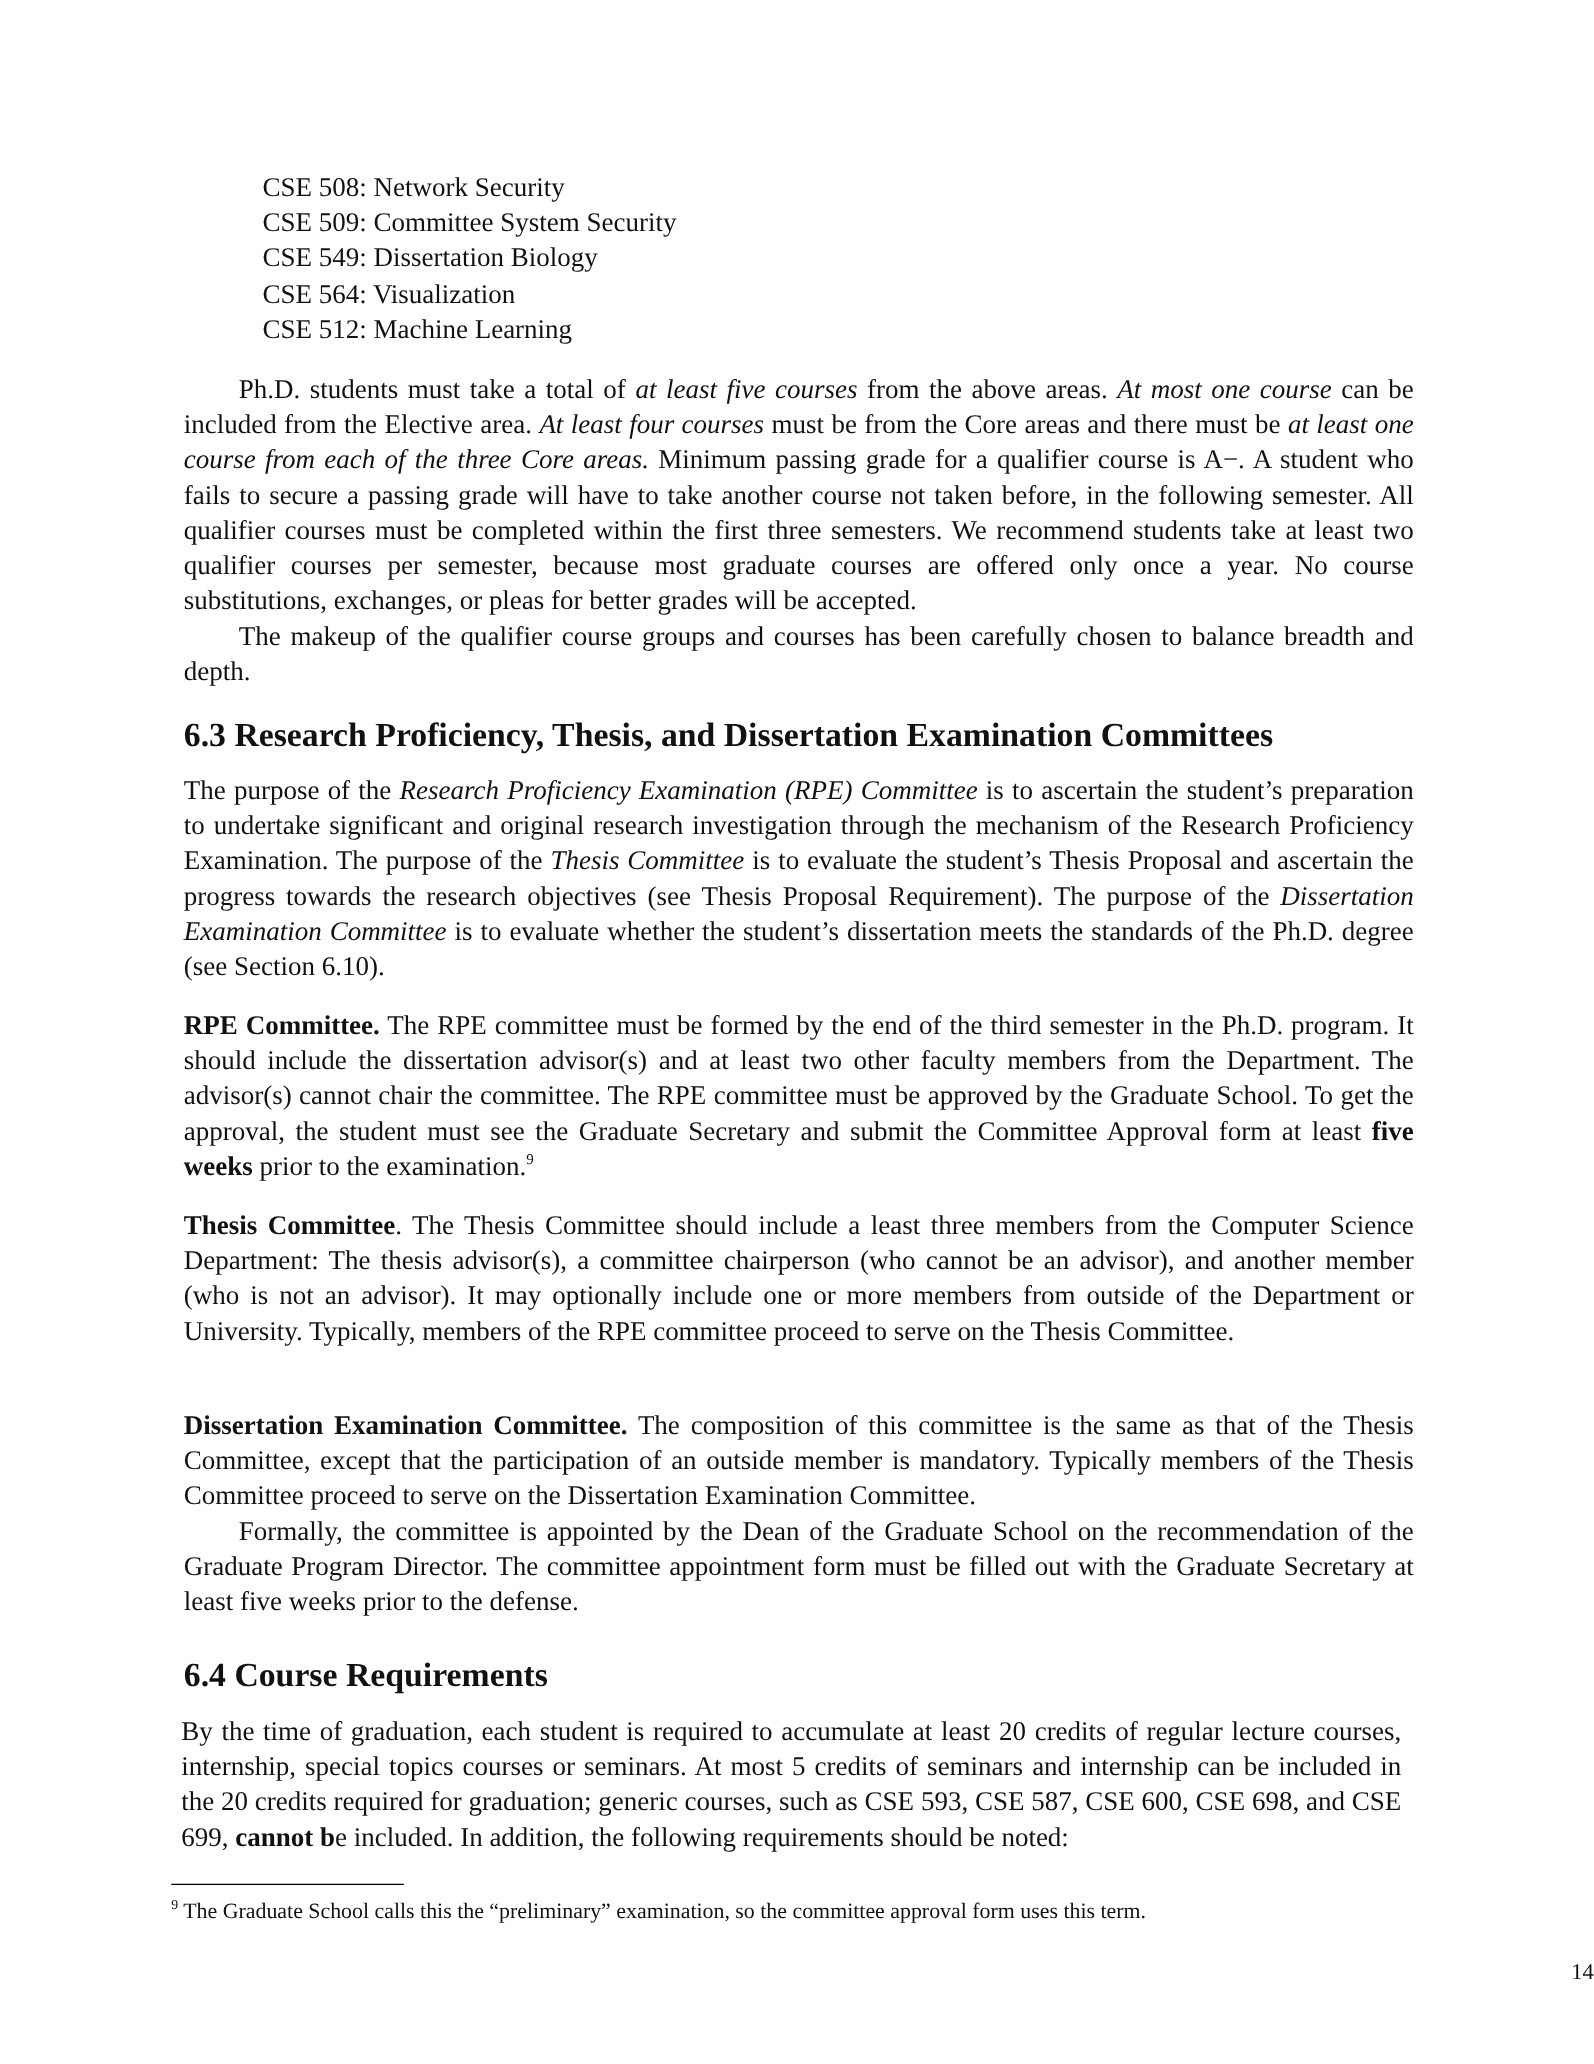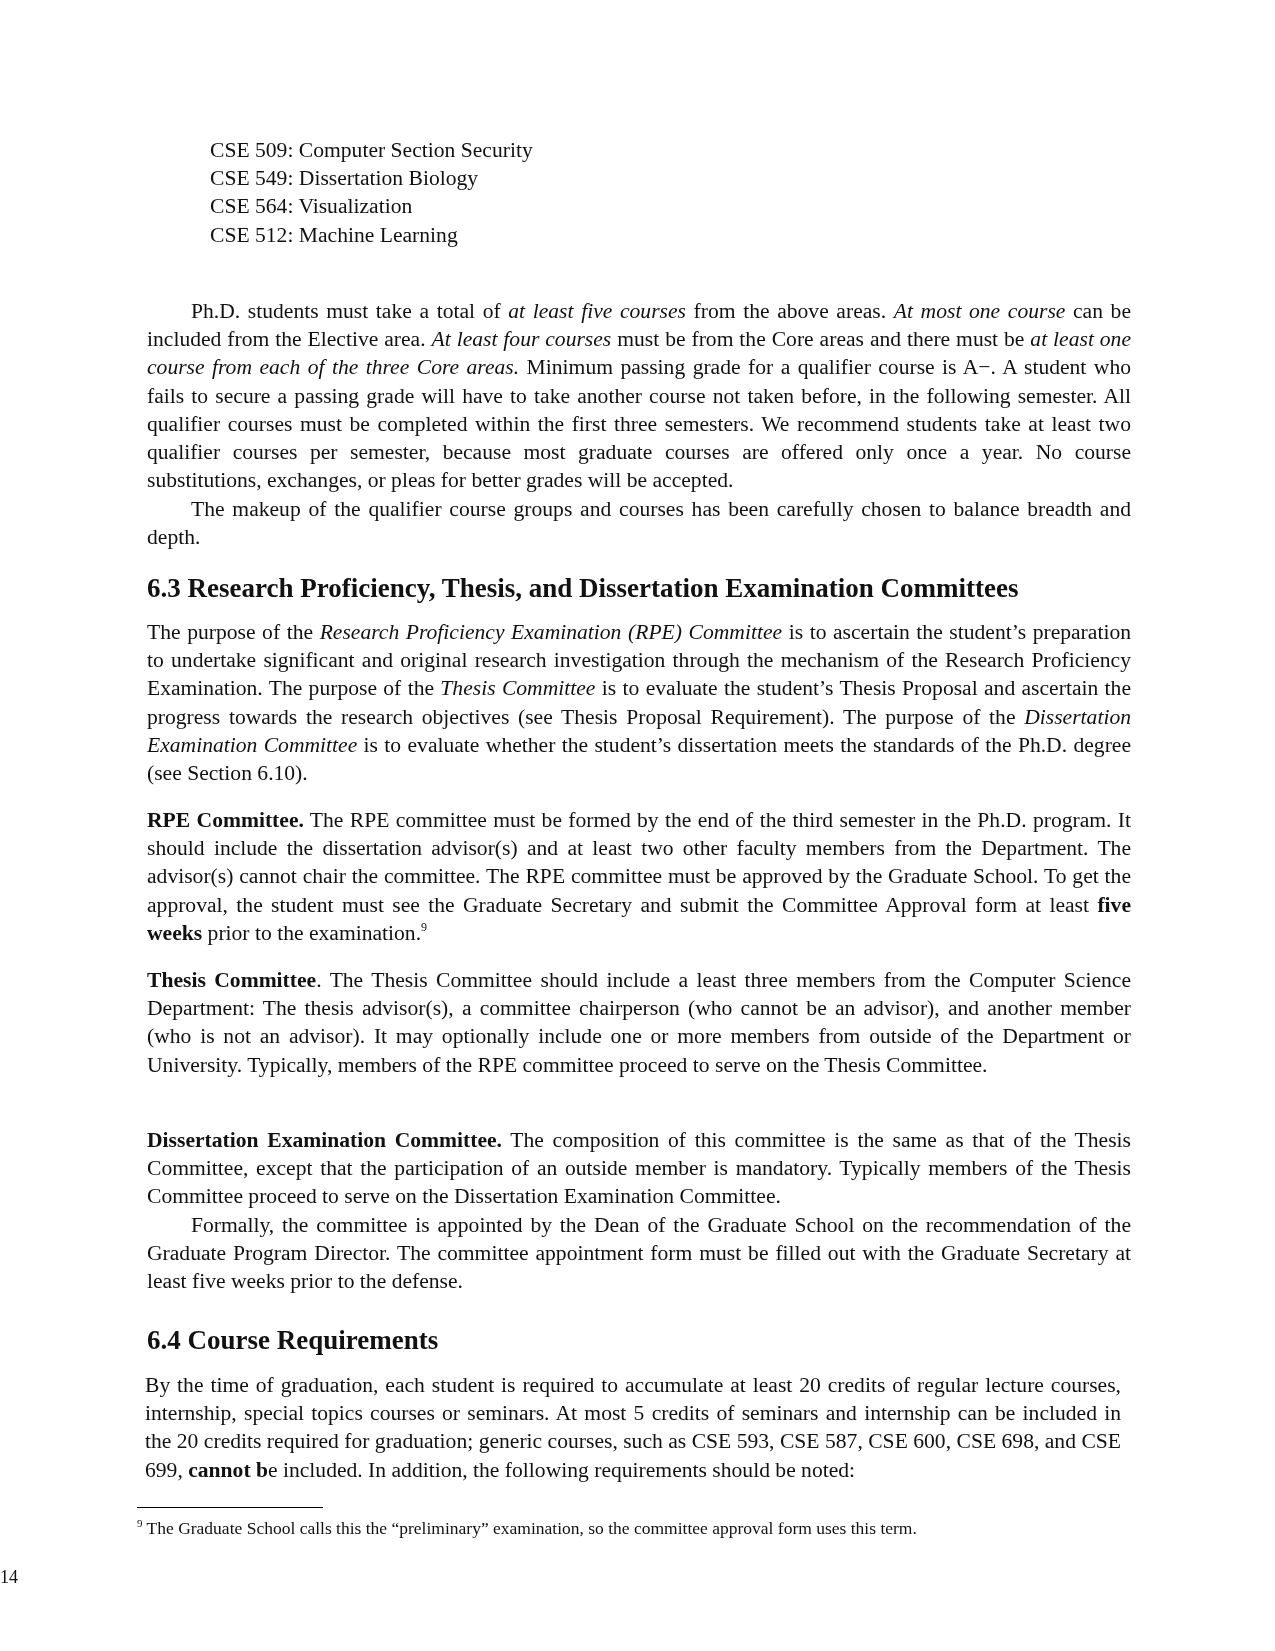--- a/index.html
+++ b/index.html
@@ -17,29 +17,30 @@
   h2.sec {
     position: absolute; left: 147px; margin: 0; font-weight: bold;
     font-size: 27px; line-height: 28px;
   }
   b { font-weight: bold; }
   i { font-style: italic; }
   sup.fnref { font-size: 12px; vertical-align: 9px; line-height: 0; }
   .fn-rule { position: absolute; left: 137px; top: 1507px; width: 186px; height: 0; border-top: 1.3px solid #000; }
   .footnote { position: absolute; left: 137px; top: 1517px; width: 1000px; font-size: 17.5px; line-height: 22px; }
   .footnote sup { font-size: 11px; vertical-align: 7px; line-height: 0; }
-  .page-num { position: absolute; left: 0; width: 1275px; top: 1563px; text-align: left; font-size: 18px; }
+  .page-num { position: absolute; left: 0; width: 1275px; top: 1563px; text-align: right; font-size: 18px; }
 </style>
 </head>
 <body>
 
 <div class="page">
 
   <div class="blk course-list">
-    <div>CSE 509: Computer Section Security</div>
+    <div>CSE 508: Network Security</div>
+    <div>CSE 509: Committee System Security</div>
     <div>CSE 549: Dissertation Biology</div>
     <div>CSE 564: Visualization</div>
     <div>CSE 512: Machine Learning</div>
   </div>
 
   <p class="blk just indent" style="top:297px;"><span>Ph.D. students must take a total of </span><i>at least five courses</i><span> from the above areas. </span><i>At most one course</i><span> can be included from the Elective area. </span><i>At least four courses</i><span> must be from the Core areas and there must be </span><i>at least one course from each of the three Core areas.</i><span> Minimum passing grade for a qualifier course is A−. A student who fails to secure a passing grade will have to take another course not taken before, in the following semester. All qualifier courses must be completed within the first three semesters. We recommend students take at least two qualifier courses per semester, because most graduate courses are offered only once a year. No course substitutions, exchanges, or pleas for better grades will be accepted.</span></p>
 
   <p class="blk just indent" style="top:495px;">The makeup of the qualifier course groups and courses has been carefully chosen to balance breadth and depth.</p>
 
   <h2 class="sec" style="top:574px;">6.3 Research Proficiency, Thesis, and Dissertation Examination Committees</h2>

